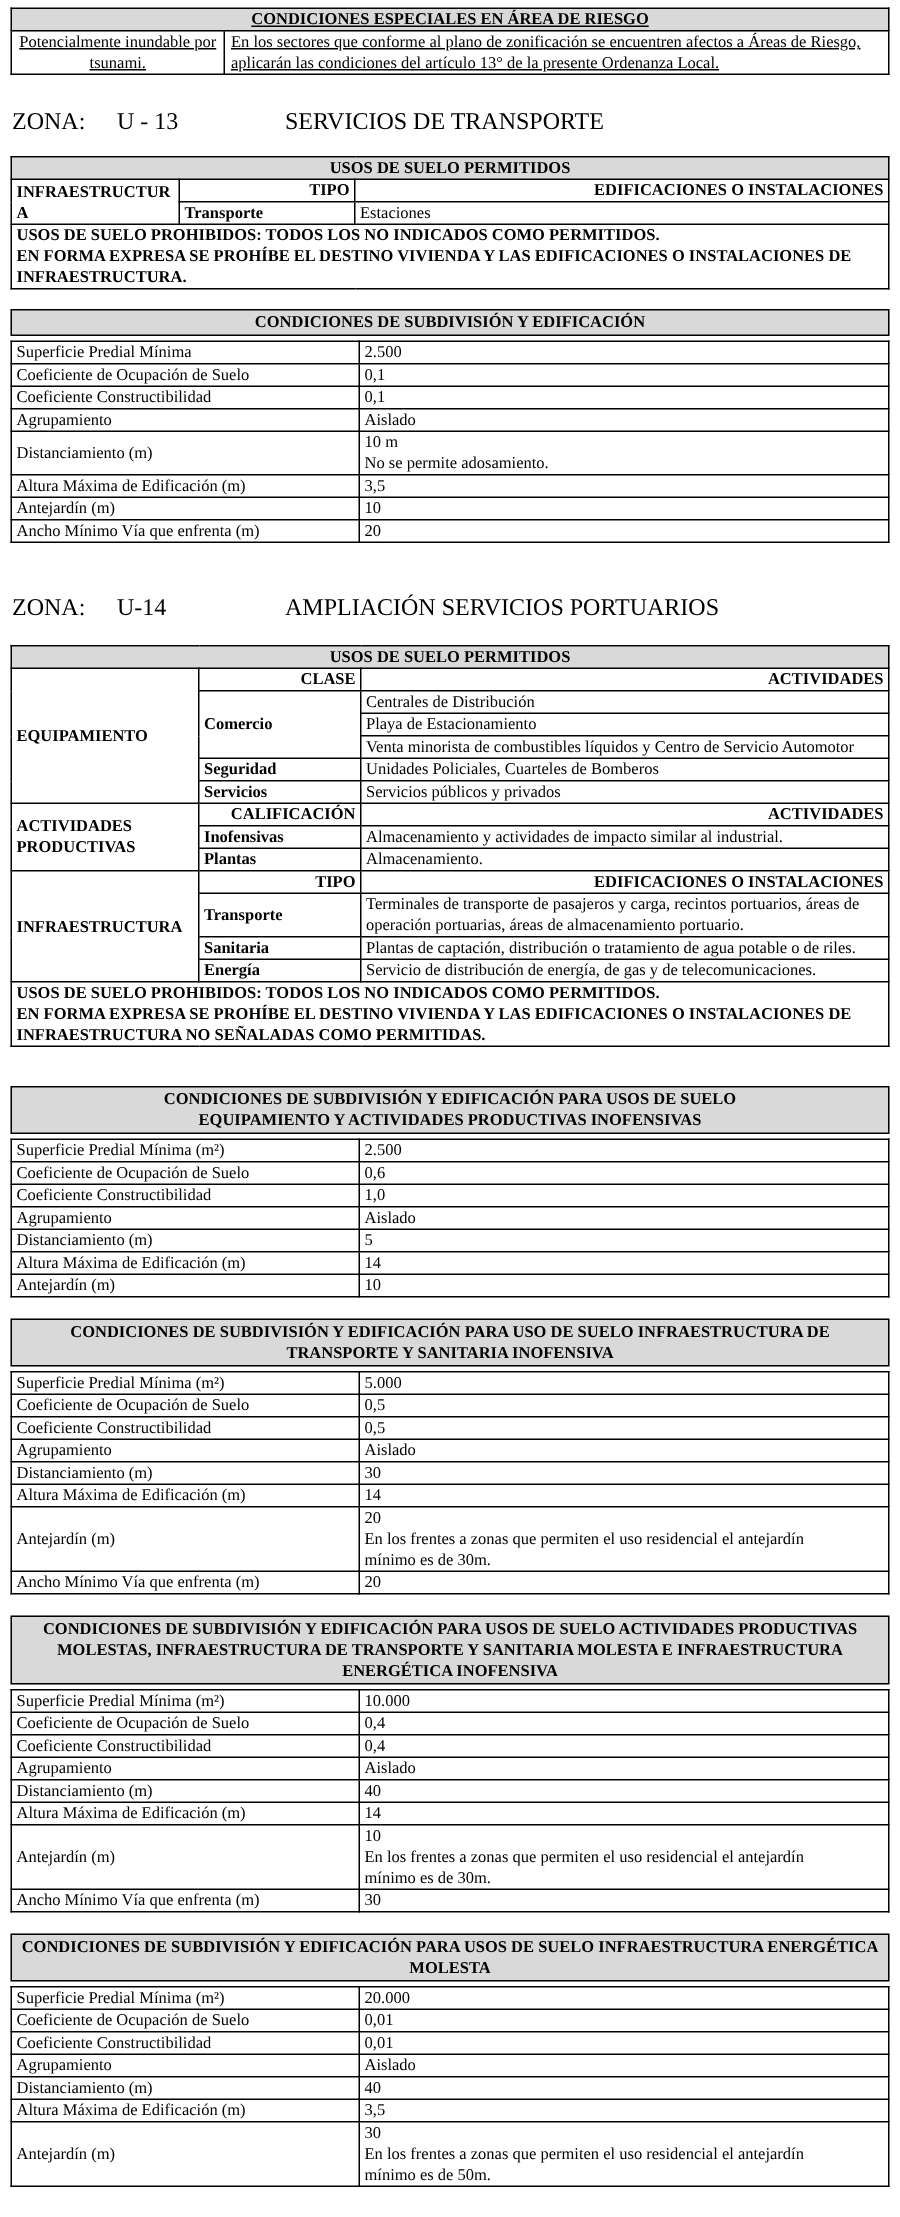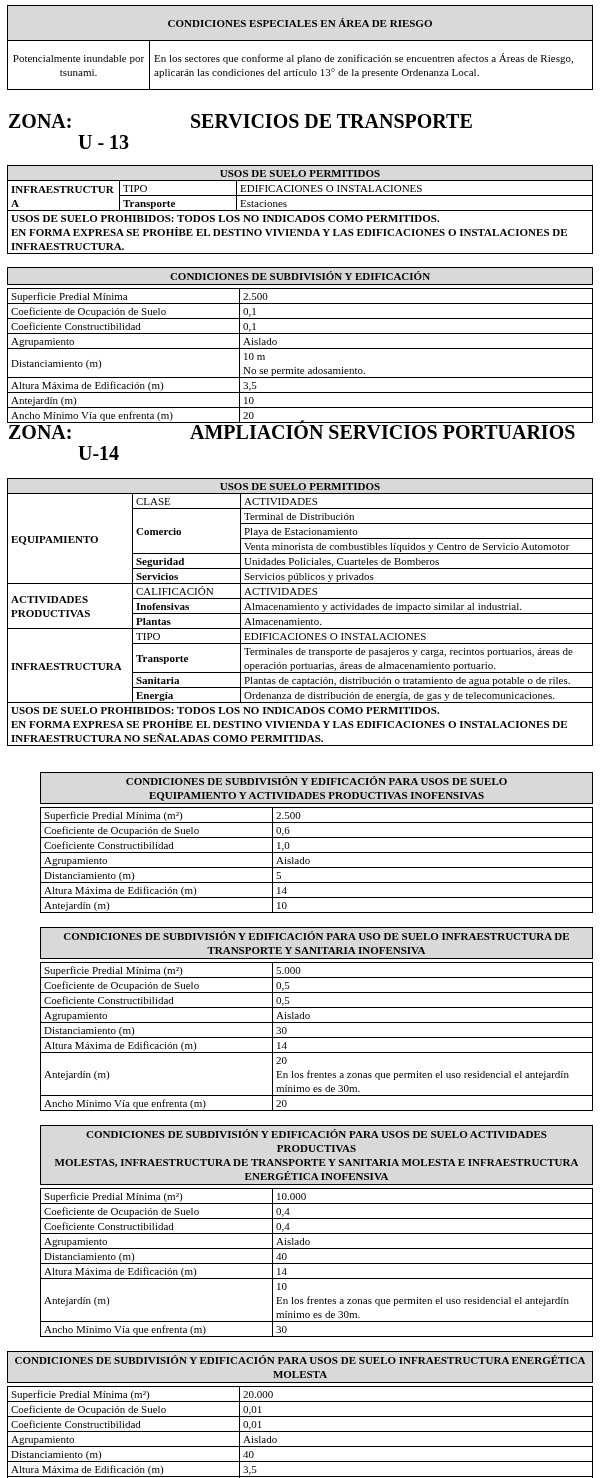--- a/index.html
+++ b/index.html
@@ -7,42 +7,42 @@
   body {
     width:600px; min-height:1478px;
     padding:5px 7px;
     color:#000;
     font-family:"Liberation Serif","DejaVu Serif",serif;
     font-size:11px; line-height:14px;
   }
   table.tbl { width:100%; border-collapse:collapse; table-layout:fixed; }
   .tbl td { border:1px solid #000; padding:0 3px; vertical-align:middle; word-wrap:break-word; }
   .title   { background:#d9d9d9; font-weight:bold; text-align:center; padding:1px 4px; }
-  .chdr    { font-weight:normal; text-align:left; }
+  .chdr    { font-weight:bold; text-align:right; }
   .c       { text-align:center; }
   .section { font-weight:bold; }
   .sub     { font-weight:bold; }
   .prohib  { font-weight:bold; text-align:left; white-space:pre-line; padding:1px 4px; }
   .tbl-title {
     border:1px solid #000; background:#d9d9d9;
     font-weight:bold; text-align:center; white-space:pre-line;
     padding:1px 6px; margin-bottom:3px;
   }
   .val { white-space:pre-line; }
-  .zone-heading { display:flex; font-weight:bold; font-size:20px; line-height:19px; margin-left:1px; }
+  .zone-heading { display:flex; font-weight:normal; font-size:16px; line-height:19px; margin-left:1px; }
   .z-label { width:70px; }
-  .z-code  { width:112px;margin-top:21px; }
+  .z-code  { width:112px; }
   .mb-risk  { margin-bottom:22px; }
   .mb-head1 { margin-bottom:13px; }
   .mb-usos13{ margin-bottom:13px; }
-  .mb-cond13{ }
+  .mb-cond13{ margin-bottom:34px; }
   .mb-head2 { margin-bottom:15px; }
   .mb-usos14{ margin-bottom:26px; }
-  .mb-block { margin-bottom:14px;margin-left:33px; }
-  .risk td { padding:10px 4px; }
+  .mb-block { margin-bottom:14px; }
+  .risk td { padding:0 4px;text-decoration:underline; }
 </style>
 </head>
 <body>
 
 <div class="page">
 
   <table class="tbl risk mb-risk">
     <colgroup>
         <col style="width:142px">
         <col>
@@ -153,21 +153,21 @@
         <tr>
       <td colspan="3" class="title">USOS DE SUELO PERMITIDOS</td>
     </tr>
     <tr>
       <td rowspan="6" class="section">EQUIPAMIENTO</td>
       <td class="chdr">CLASE</td>
       <td class="chdr">ACTIVIDADES</td>
     </tr>
     <tr>
       <td rowspan="3" class="sub">Comercio</td>
-      <td>Terminal de Distribución</td>
+      <td>Centrales de Distribución</td>
     </tr>
     <tr>
       <td>Playa de Estacionamiento</td>
     </tr>
     <tr>
       <td>Venta minorista de combustibles líquidos y Centro de Servicio Automotor</td>
     </tr>
     <tr>
       <td class="sub">Seguridad</td>
       <td>Unidades Policiales, Cuarteles de Bomberos</td>
@@ -197,21 +197,21 @@
     <tr>
       <td class="sub">Transporte</td>
       <td>Terminales de transporte de pasajeros y carga, recintos portuarios, áreas de operación portuarias, áreas de almacenamiento portuario.</td>
     </tr>
     <tr>
       <td class="sub">Sanitaria</td>
       <td>Plantas de captación, distribución o tratamiento de agua potable o de riles.</td>
     </tr>
     <tr>
       <td class="sub">Energía</td>
-      <td>Ordenanza de distribución de energía, de gas y de telecomunicaciones.</td>
+      <td>Servicio de distribución de energía, de gas y de telecomunicaciones.</td>
     </tr>
     <tr>
       <td colspan="3" class="prohib">USOS DE SUELO PROHIBIDOS: TODOS LOS NO INDICADOS COMO PERMITIDOS.
 EN FORMA EXPRESA SE PROHÍBE EL DESTINO VIVIENDA Y LAS EDIFICACIONES O INSTALACIONES DE
 INFRAESTRUCTURA NO SEÑALADAS COMO PERMITIDAS.</td>
     </tr>
   </tbody>
     </table>
 
   <div class="cond-block mb-block">

